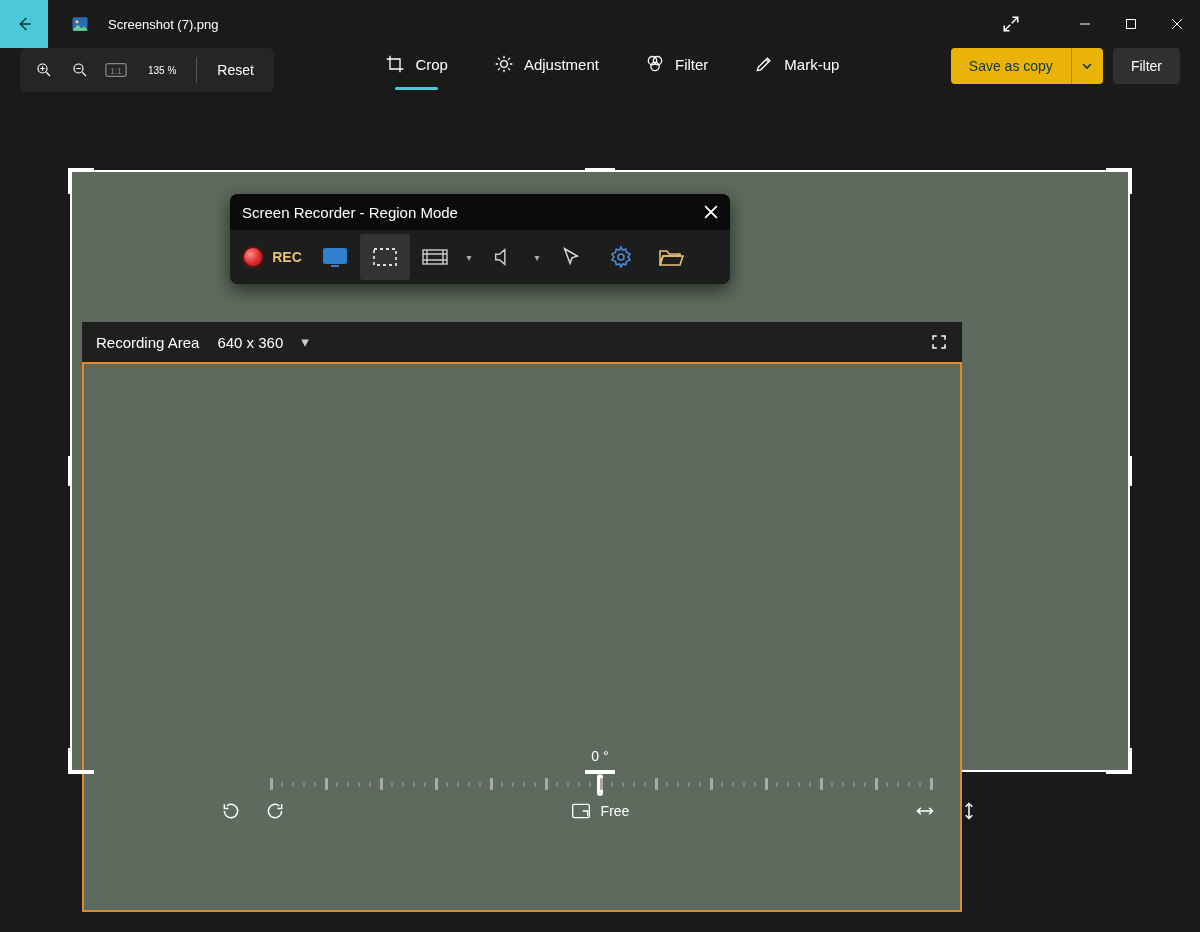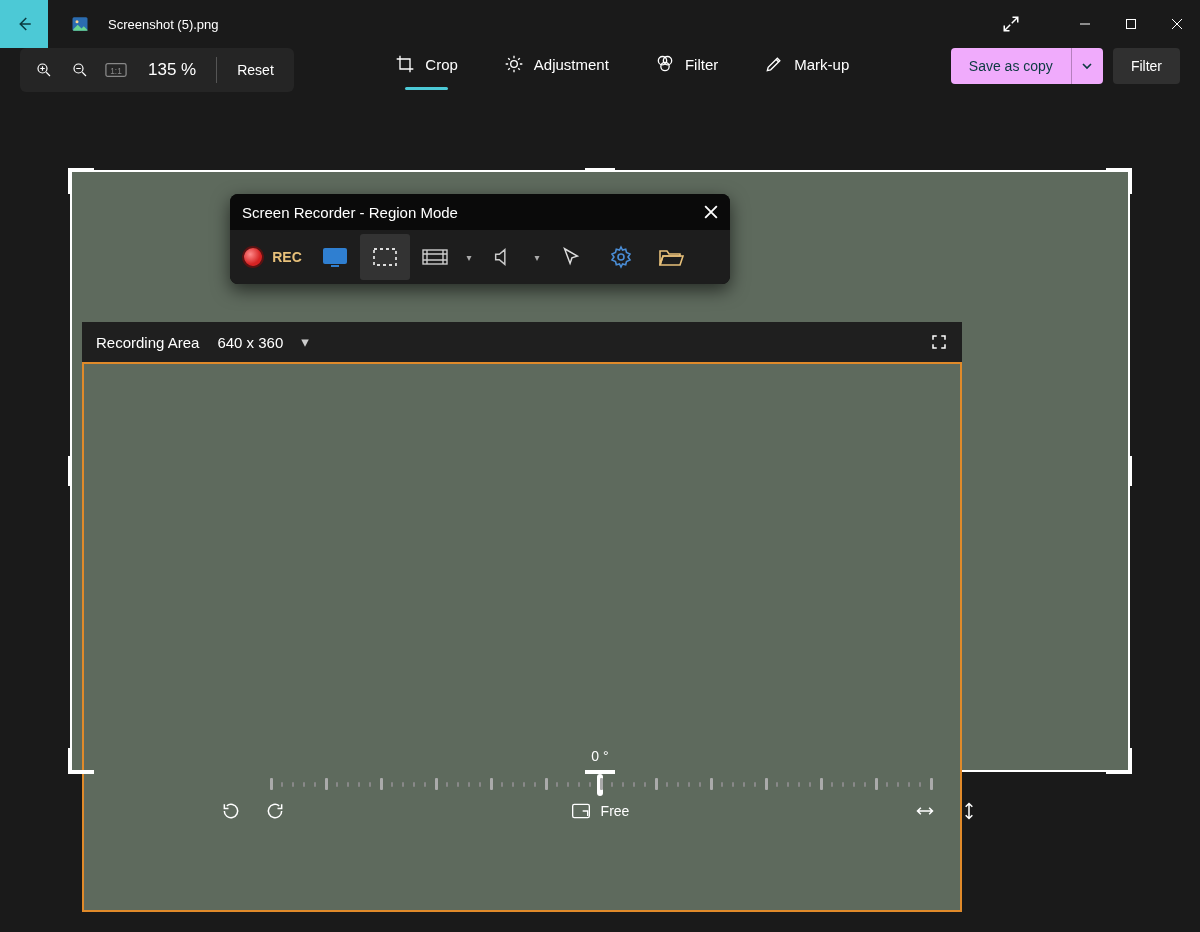--- a/index.html
+++ b/index.html
@@ -12,28 +12,28 @@
 .doc-title{margin-left:16px;font-size:13px}
 .titlebar .spacer{flex:1}
 .win-btn{width:46px;height:46px;display:flex;align-items:center;justify-content:center;cursor:pointer}
 .expand-btn{width:46px;height:46px;display:flex;align-items:center;justify-content:center;cursor:pointer;margin-right:28px}
 
 
 .toolbar{height:64px;display:flex;align-items:flex-start;padding:0 20px;background:#1a1a1a}
 .tool-left{display:flex;align-items:center;background:#252525;border-radius:6px;height:44px;padding:0 6px}
 .zoombtn{width:36px;height:36px;display:flex;align-items:center;justify-content:center;cursor:pointer}
 .fitbtn{width:36px;height:36px;display:flex;align-items:center;justify-content:center;cursor:pointer}
-.zoom-pct{padding:0 14px;font-size:17px}
+.zoom-pct{padding:0 14px;font-size:10px}
 .vdiv{width:1px;height:26px;background:#555;margin:0 6px}
 .reset{padding:0 14px;font-size:14px;cursor:pointer}
 .tool-center{flex:1;display:flex;align-items:center;justify-content:center;gap:46px}
 .tab{display:flex;align-items:center;gap:10px;font-size:15px;cursor:pointer;position:relative;padding:6px 0}
 .tab.active::after{content:"";position:absolute;bottom:-10px;left:10px;right:10px;height:3px;background:#4cc9d6;border-radius:2px}
 .tool-right{display:flex;align-items:center;gap:10px}
-.save-copy{display:flex;align-items:center;background:#f0abfc;color:#0b3a40;border-radius:4px;overflow:hidden;height:36px}
+.save-copy{display:flex;align-items:center;background:#eab308;color:#0b3a40;border-radius:4px;overflow:hidden;height:36px}
 .save-copy .lbl{padding:0 18px;font-size:14px;cursor:pointer}
 .save-copy .dd{width:32px;height:36px;display:flex;align-items:center;justify-content:center;border-left:1px solid rgba(0,0,0,.25);cursor:pointer}
 .cancel{background:#303030;border-radius:4px;height:36px;display:flex;align-items:center;padding:0 18px;font-size:14px;cursor:pointer}
 
 
 .canvas-wrap{position:absolute;left:0;right:0;top:112px;bottom:64px}
 .crop-frame{position:absolute;left:70px;top:58px;width:1060px;height:602px;border:2px solid #fff}
 .crop-frame .hl{position:absolute;background:#fff}
 .crop-frame .h-top-l{top:-4px;left:-4px;width:26px;height:4px}
 .crop-frame .h-top-l2{top:-4px;left:-4px;width:4px;height:26px}
@@ -92,21 +92,21 @@
         <path d="M15 4l-8 8 8 8M7 12h14"></path>
       </svg>
   </div>
   <div class="doc-icon">
     <svg width="18" height="18" viewBox="0 0 24 24">
         <rect x="2" y="3" width="20" height="18" rx="2" fill="#2b6cb0"></rect>
         <circle cx="8" cy="9" r="2" fill="#fbd38d"></circle>
         <path d="M3 19l6-6 5 5 3-3 5 5v1H3z" fill="#68d391"></path>
       </svg>
   </div>
-  <div class="doc-title">Screenshot (5).png</div>
+  <div class="doc-title">Screenshot (7).png</div>
   <div class="spacer"></div>
   <div class="expand-btn">
     <svg width="18" height="18" viewBox="0 0 24 24" fill="none" stroke="#fff" stroke-width="2">
         <path d="M14 3h7v7M10 21H3v-7M21 3l-8 8M3 21l8-8"></path>
       </svg>
   </div>
   <div class="win-btn">
     <svg width="12" height="12" viewBox="0 0 12 12" stroke="#fff" stroke-width="1">
         <path d="M1 6h10"></path>
       </svg>

